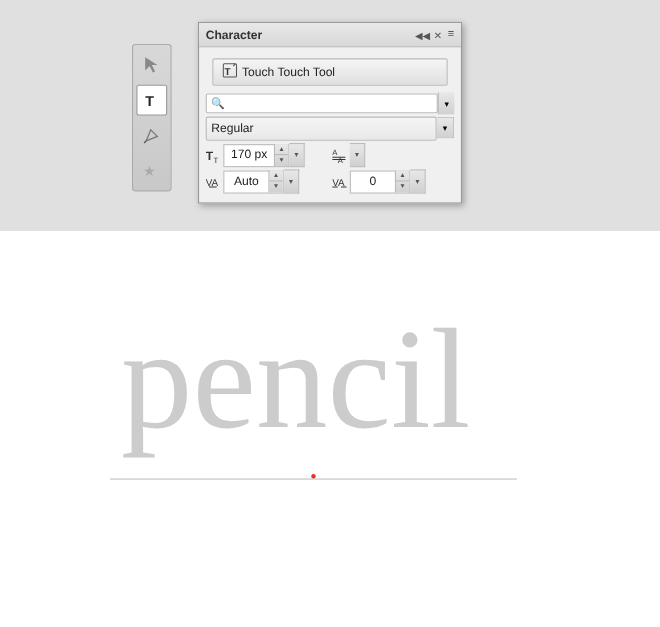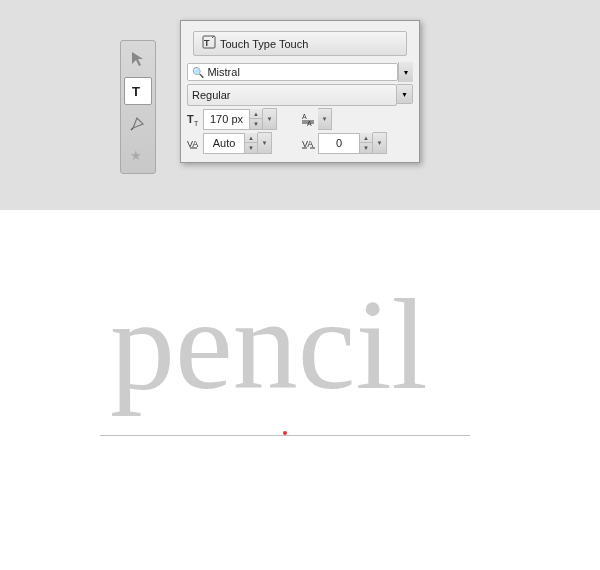--- a/index.html
+++ b/index.html
@@ -350,40 +350,47 @@
     </svg>
   </div>
   <div class="toolbar-icon">
     <svg viewBox="0 0 18 18">
       <text x="1" y="14" font-family="Arial" font-size="13" fill="#aaa">★</text>
     </svg>
   </div>
 </div>
 
 <div class="character-panel">
+  <div class="panel-titlebar">
+    <span class="panel-title">Character</span>
+    <div class="panel-controls">
+      <span class="panel-btn">◀◀</span>
+      <span class="panel-btn">✕</span>
+      <span class="panel-menu-btn">≡</span>
+    </div>
+  </div>
 
   <div class="panel-content">
 
     <div style="margin: 4px 6px 4px;">
       <button class="touch-type-btn">
         <span class="touch-type-icon">
           <svg width="14" height="14" viewBox="0 0 14 14">
             <rect x="1" y="1" width="12" height="12" rx="1" fill="none" stroke="#555" stroke-width="1"></rect>
             <text x="2" y="11" font-family="Arial" font-size="9" font-weight="bold" fill="#333">T</text>
             <line x1="10" y1="3" x2="12" y2="1" stroke="#555" stroke-width="1"></line>
           </svg>
         </span>
-        <span>Touch Type Touch</span>
+        <span>Touch Touch Tool</span>
       </button>
     </div>
 
     <div class="dropdown-row">
       <div class="dropdown-with-icon">
         <span class="search-icon">🔍</span>
-        <input class="dropdown-input" type="text" value="Mistral" style="">
       </div>
       <div class="dropdown-arrow">▾</div>
     </div>
 
     <div class="select-row">
       <div style="flex:1; display:flex; margin:0;">
         <select class="styled-select" style="flex:1; margin-right:0;">
           <option>Regular</option>
           <option>Bold</option>
           <option>Italic</option>

